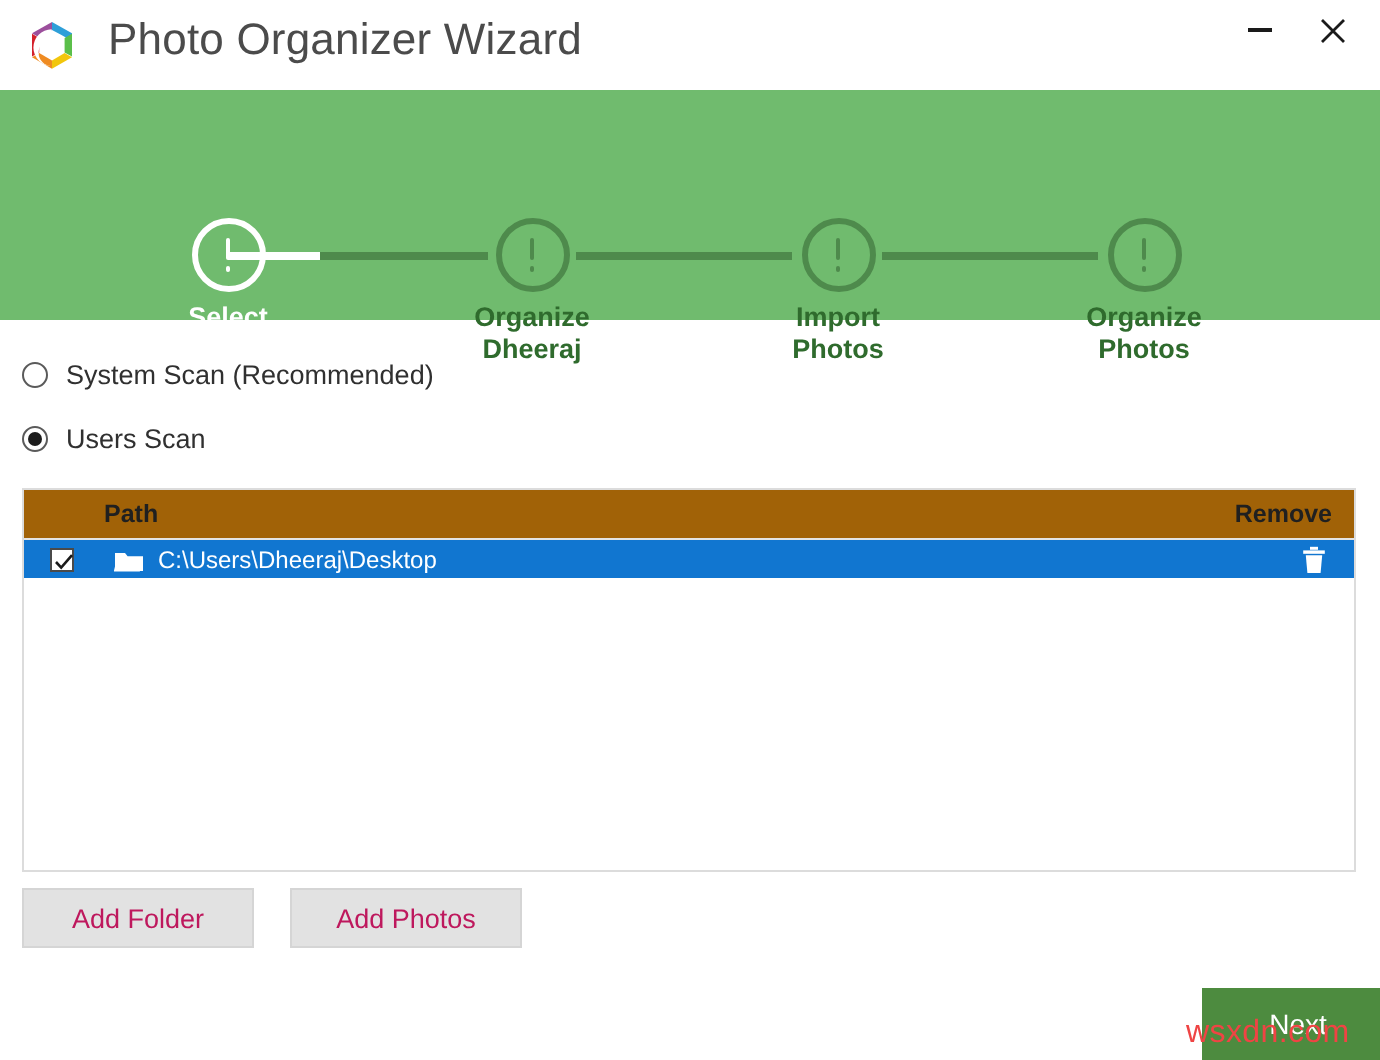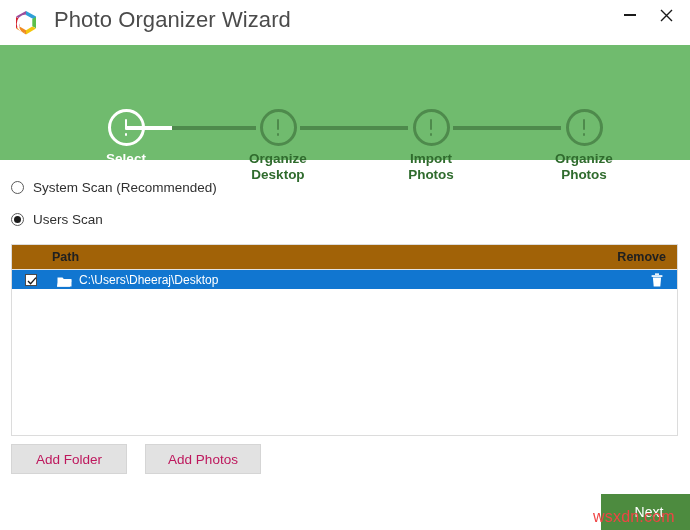--- a/index.html
+++ b/index.html
@@ -84,21 +84,21 @@
   .stepper {
     position: absolute;
     top: 45px; left: 0;
     width: 690px;
     height: 115px;
     background: #70bb6e;
   }
 
   .steps-row {
     position: absolute;
-    top: 0; left: 12px;
+    top: 0; left: 0;
     width: 562px;
     height: 115px;
   }
 
   .connector {
     position: absolute;
     height: 4px;
     top: 81px;
     background: #4e8a4c;
   }
@@ -380,21 +380,21 @@
         </div>
       </div>
 
       <div class="step" style="left:266px;">
         <div class="circle">
           <span class="excl-stem"></span>
             <span class="excl-dot"></span>
         </div>
         <div class="labels">
           <span>Organize</span>
-          <span class="l2">Desktop</span>
+          <span class="l2">Dheeraj</span>
         </div>
       </div>
 
       <div class="step" style="left:419px;">
         <div class="circle">
           <span class="excl-stem"></span>
             <span class="excl-dot"></span>
         </div>
         <div class="labels">
           <span>Import</span>

